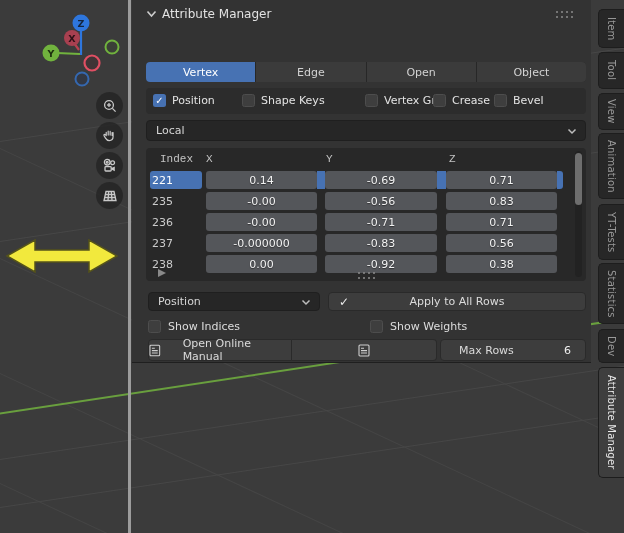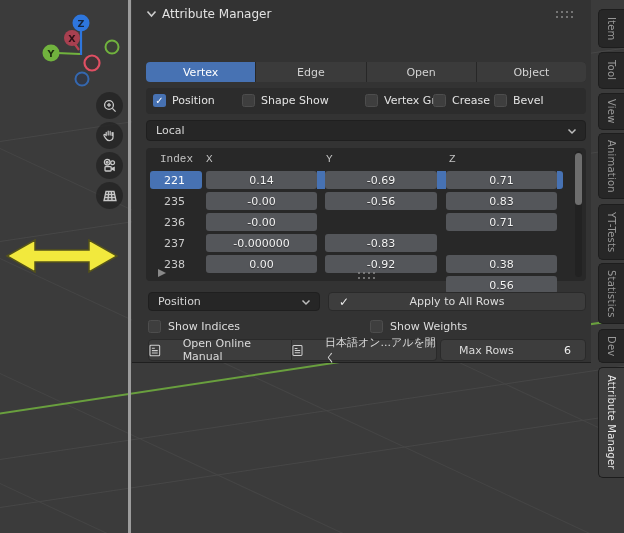--- a/index.html
+++ b/index.html
@@ -48,21 +48,21 @@
   
   .ddown{background:#262626;border:1px solid #1f1f1f;box-sizing:border-box;border-radius:4px;
     color:#d6d6d6;display:flex;align-items:center;padding:0 9px;position:absolute;}
   .ddown .chev{position:absolute;right:8px;top:50%;transform:translateY(-42%);}
   #space-dd{left:14px;top:120px;width:440px;height:21px;}
   
   #table-box{position:absolute;left:14px;top:148px;width:440px;height:133px;background:#282828;border-radius:4px;}
   .thead{position:absolute;top:5px;color:#c3c3c3;font-size:11px;font-family:Liberation Mono, monospace;}
   .trow{position:absolute;left:0;width:100%;height:18px;}
   .idxcell{position:absolute;left:4px;top:0;width:52px;height:18px;display:flex;align-items:center;
-    padding-left:14px;box-sizing:border-box;color:#cccccc;border-radius:3px;}
+    padding-left:2px;box-sizing:border-box;color:#cccccc;border-radius:3px;}
   .idxcell.sel{background:#4772b3;color:#ffffff;}
   .vfield{position:absolute;top:0;height:18px;background:#54565a;border-radius:3px;
     display:flex;align-items:center;justify-content:center;color:#f2f2f2;
     text-shadow:0 1px 1px rgba(0,0,0,.45);}
   .bluebar{position:absolute;top:0;height:18px;background:#4772b3;}
   #tscroll-track{position:absolute;right:4px;top:3px;width:7px;height:126px;border-radius:4px;background:#222222;}
   #tscroll-thumb{position:absolute;left:0;top:2px;width:7px;height:52px;border-radius:4px;background:#6e6e6e;}
   #list-expand{position:absolute;left:12px;top:121px;width:0;height:0;
     border-left:8px solid #8a8a8a;border-top:4.5px solid transparent;border-bottom:4.5px solid transparent;}
   #list-grip{position:absolute;left:212px;top:124px;}
@@ -182,21 +182,21 @@
         <div class="dtab">Object</div>
       </div>
 
     <div id="toggle-box">
         <div class="toggle" style="left: 7px;">
           <span class="cb on">✓</span>
           <span>Position</span>
         </div>
         <div class="toggle" style="left: 96px;">
           <span class="cb off"></span>
-          <span>Shape Show</span>
+          <span>Shape Keys</span>
         </div>
         <div class="toggle" style="left: 182px; margin-left: 37px;">
           <span class="cb off"></span>
           <span>Vertex Gr...</span>
         </div>
         <div class="toggle" style="left: 259px; padding-left: 28px;">
           <span class="cb off"></span>
           <span>Crease</span>
         </div>
         <div class="toggle" style="left: 348px;">
@@ -229,27 +229,28 @@
           </div>
           <div class="trow" style="top: 44px;">
             <div class="idxcell">235</div>
             <div class="vfield" style="left: 60px; width: 111px;">-0.00</div>
             <div class="vfield" style="left: 179px; width: 112px;">-0.56</div>
             <div class="vfield" style="left: 300px; width: 111px;">0.83</div>
           </div>
           <div class="trow" style="top: 65px;">
             <div class="idxcell">236</div>
             <div class="vfield" style="left: 60px; width: 111px;">-0.00</div>
+            <div class="vfield" style="left: 179px; width: 112px;">-0.71</div>
             <div class="vfield" style="left: 300px; width: 111px;">0.71</div>
           </div>
           <div class="trow" style="top: 86px;">
             <div class="idxcell">237</div>
             <div class="vfield" style="left: 60px; width: 111px;">-0.000000</div>
             <div class="vfield" style="left: 179px; width: 112px;">-0.83</div>
-            <div class="vfield" style="left: 300px; width: 111px; margin-top: 42px;">0.56</div>
+            <div class="vfield" style="left: 300px; width: 111px;">0.56</div>
           </div>
           <div class="trow" style="top: 107px;">
             <div class="idxcell">238</div>
             <div class="vfield" style="left: 60px; width: 111px;">0.00</div>
             <div class="vfield" style="left: 179px; width: 112px;">-0.92</div>
             <div class="vfield" style="left: 300px; width: 111px;">0.38</div>
           </div>
         </div>
       <div id="tscroll-track">
         <div id="tscroll-thumb"></div>
@@ -293,21 +294,20 @@
         <rect x="1" y="1" width="10" height="11" rx="1" fill="none" stroke="#cfcfcf" stroke-width="1.1"></rect>
         <path d="M3 4.2 H6 M3 6.6 H9 M3 9 H9" stroke="#cfcfcf" stroke-width="1.1"></path>
       </svg>
       <span>Open Online Manual</span>
     </div>
     <div id="manual-ja-btn" class="docbtn">
       <svg width="12" height="13" viewBox="0 0 12 13">
         <rect x="1" y="1" width="10" height="11" rx="1" fill="none" stroke="#cfcfcf" stroke-width="1.1"></rect>
         <path d="M3 4.2 H6 M3 6.6 H9 M3 9 H9" stroke="#cfcfcf" stroke-width="1.1"></path>
       </svg>
-      <span>日本語オン...アルを開く</span>
     </div>
     <div id="maxrows-field">
       <span class="lbl">Max Rows</span>
       <span class="val">6</span>
     </div>
   </div>
 
   <div id="sidebar-tabs">
       <div class="sbtab" style="top: 9px; height: 39px;">
         <span>Item</span>

